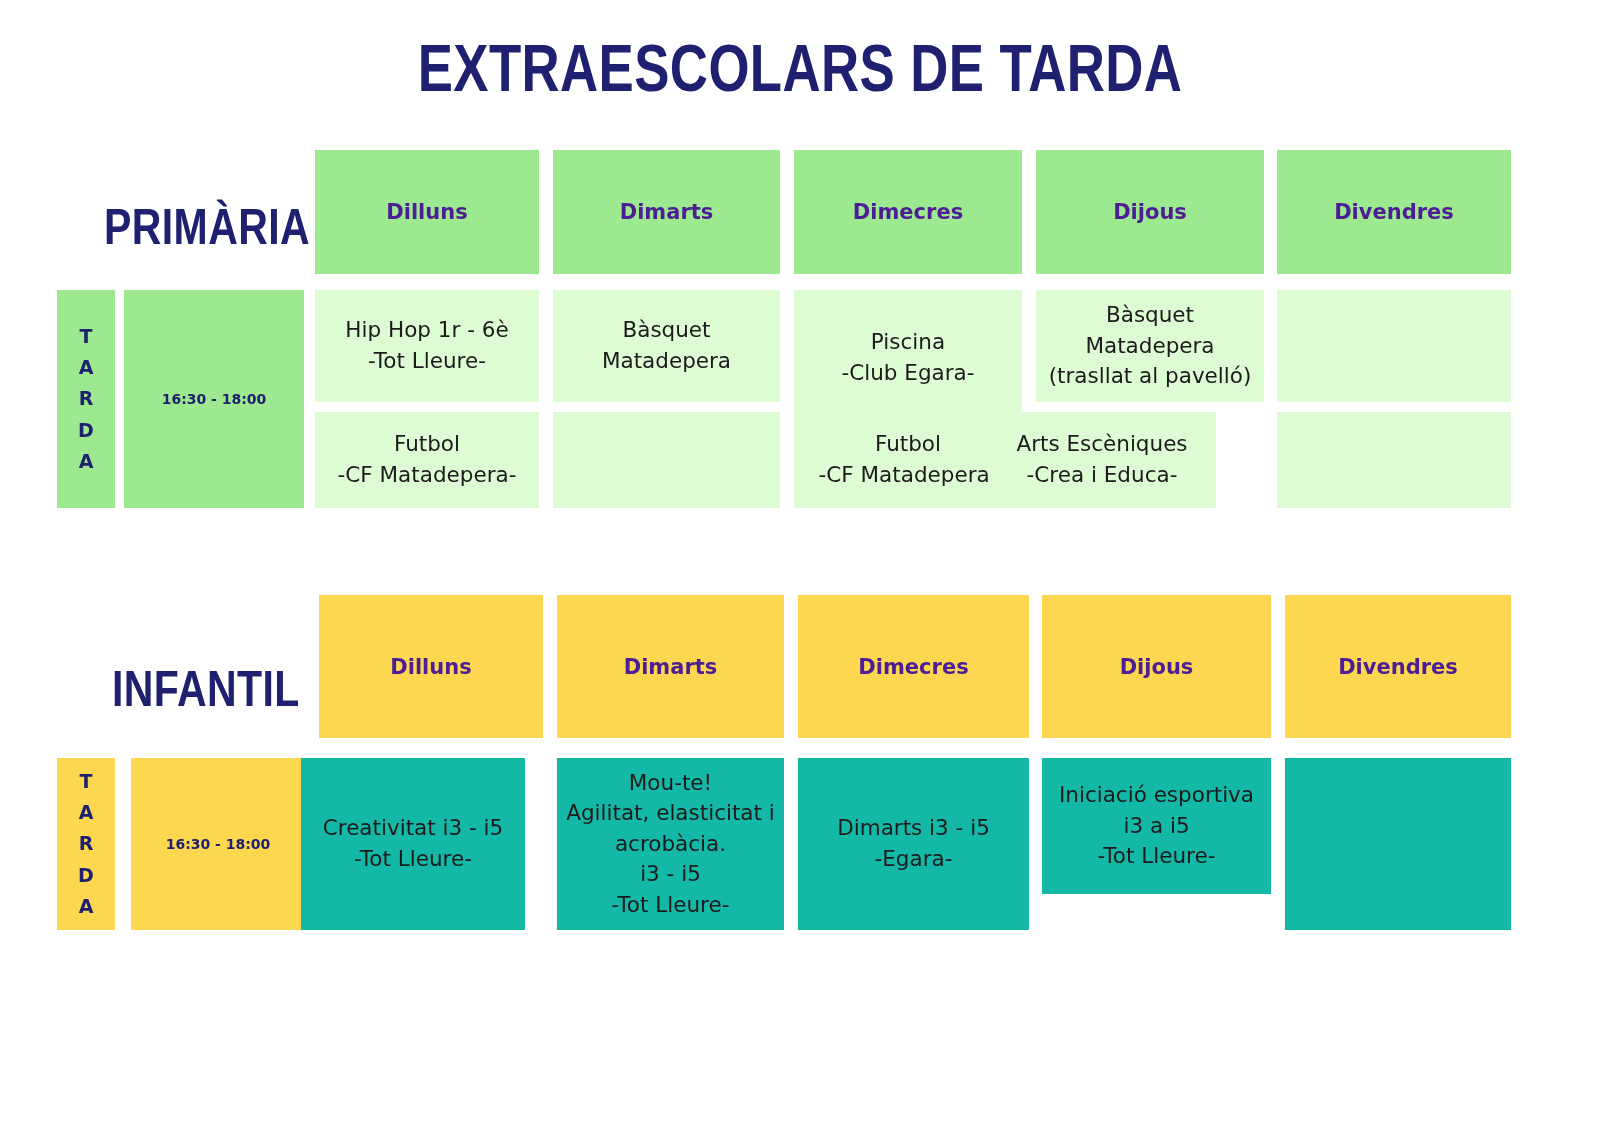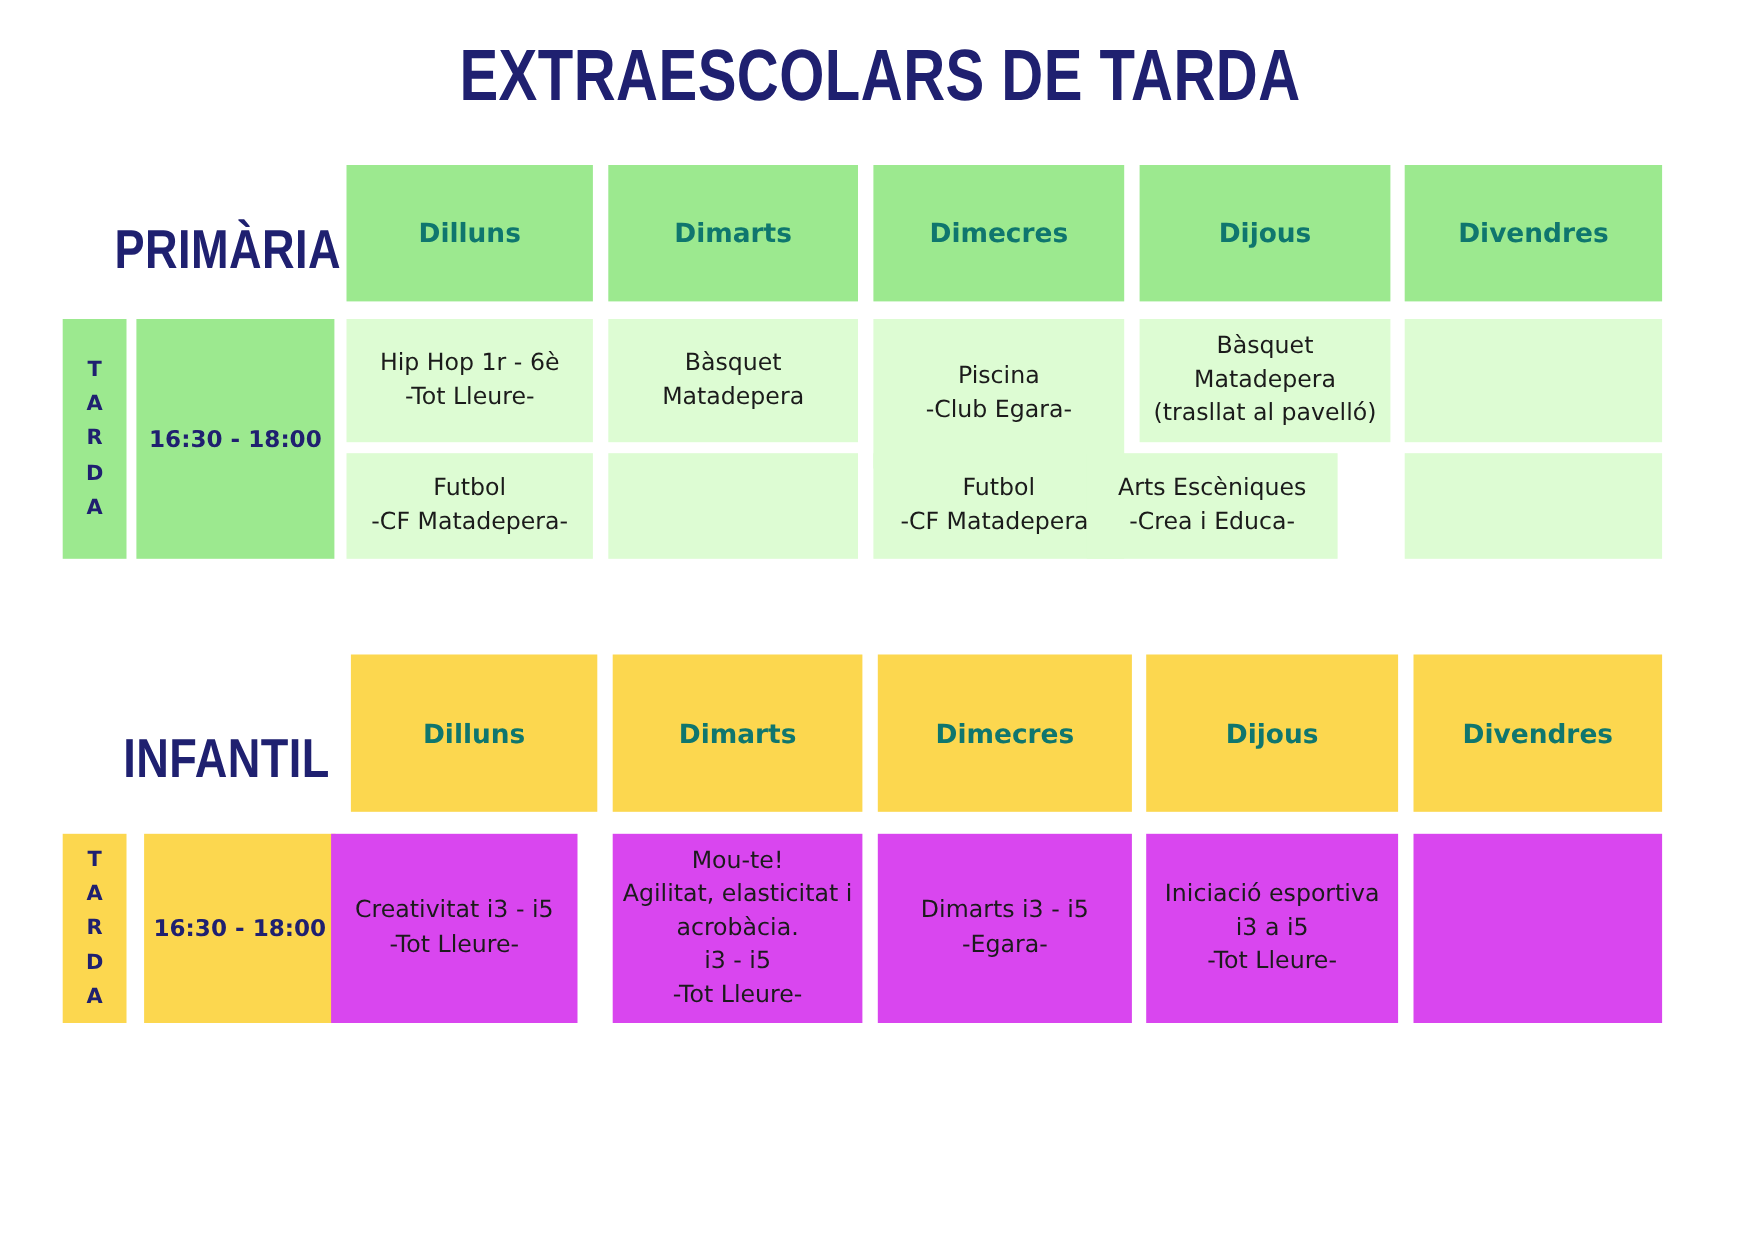--- a/index.html
+++ b/index.html
@@ -82,36 +82,36 @@
     align-items: center;
     justify-content: center;
     letter-spacing: 0px;
     line-height: 1.65;
   }
   .tarda-col span { display: block; }
 
   .time-cell {
     position: absolute;
     font-weight: 700;
+    font-size: 14px;
+    color: #1f2070;
+    display: flex;
+    align-items: center;
+    justify-content: center;
+    text-align: center;
+  }
+
+  .day-head {
+    position: absolute;
+    display: flex;
+    align-items: center;
+    justify-content: center;
+    font-weight: 700;
     font-size: 21px;
-    color: #1f2070;
-    display: flex;
-    align-items: center;
-    justify-content: center;
-    text-align: center;
-  }
-
-  .day-head {
-    position: absolute;
-    display: flex;
-    align-items: center;
-    justify-content: center;
-    font-weight: 700;
-    font-size: 24px;
-    color: #0f766e;
+    color: #4c1d95;
     text-align: center;
   }
 
   .cell {
     position: absolute;
     display: flex;
     align-items: center;
     justify-content: center;
     text-align: center;
     font-size: 21.5px;
@@ -124,21 +124,21 @@
 
   
   .theme-green .tarda-col,
   .theme-green .time-cell,
   .theme-green .day-head { background: #9ce98f; }
   .theme-green .cell     { background: #ddfcd3; }
 
   .theme-yellow .tarda-col,
   .theme-yellow .time-cell,
   .theme-yellow .day-head { background: #fcd74f; }
-  .theme-yellow .cell      { background: #d946ef; }
+  .theme-yellow .cell      { background: #14b8a6; }
 </style>
 </head>
 <body>
 
 <div class="page-title">EXTRAESCOLARS DE TARDA</div>
 
 <div class="section primary theme-green">
   <div class="section-heading">PRIMÀRIA</div>
 
   <div class="grid">
@@ -204,18 +204,18 @@
 
     <div class="cell" style="left:301px;  top:168px; width:224px; height:172px;">Creativitat i3 - i5
 -Tot Lleure-</div>
     <div class="cell" style="left:557px;  top:168px; width:227px; height:172px;">Mou-te!
 Agilitat, elasticitat  i
 acrobàcia.
 i3 - i5
 -Tot Lleure-</div>
     <div class="cell" style="left:798px;  top:168px; width:231px; height:172px;">Dimarts i3 - i5
 -Egara-</div>
-    <div class="cell" style="left:1042px; top:168px; width:229px; height:172px;">Iniciació esportiva
+    <div class="cell" style="left:1042px; top:168px; width:229px; height:136px;">Iniciació esportiva
 i3 a i5
 -Tot Lleure-</div>
     <div class="cell" style="left:1285px; top:168px; width:226px; height:172px;"></div>
   </div>
 </div>
 
 </body></html>

